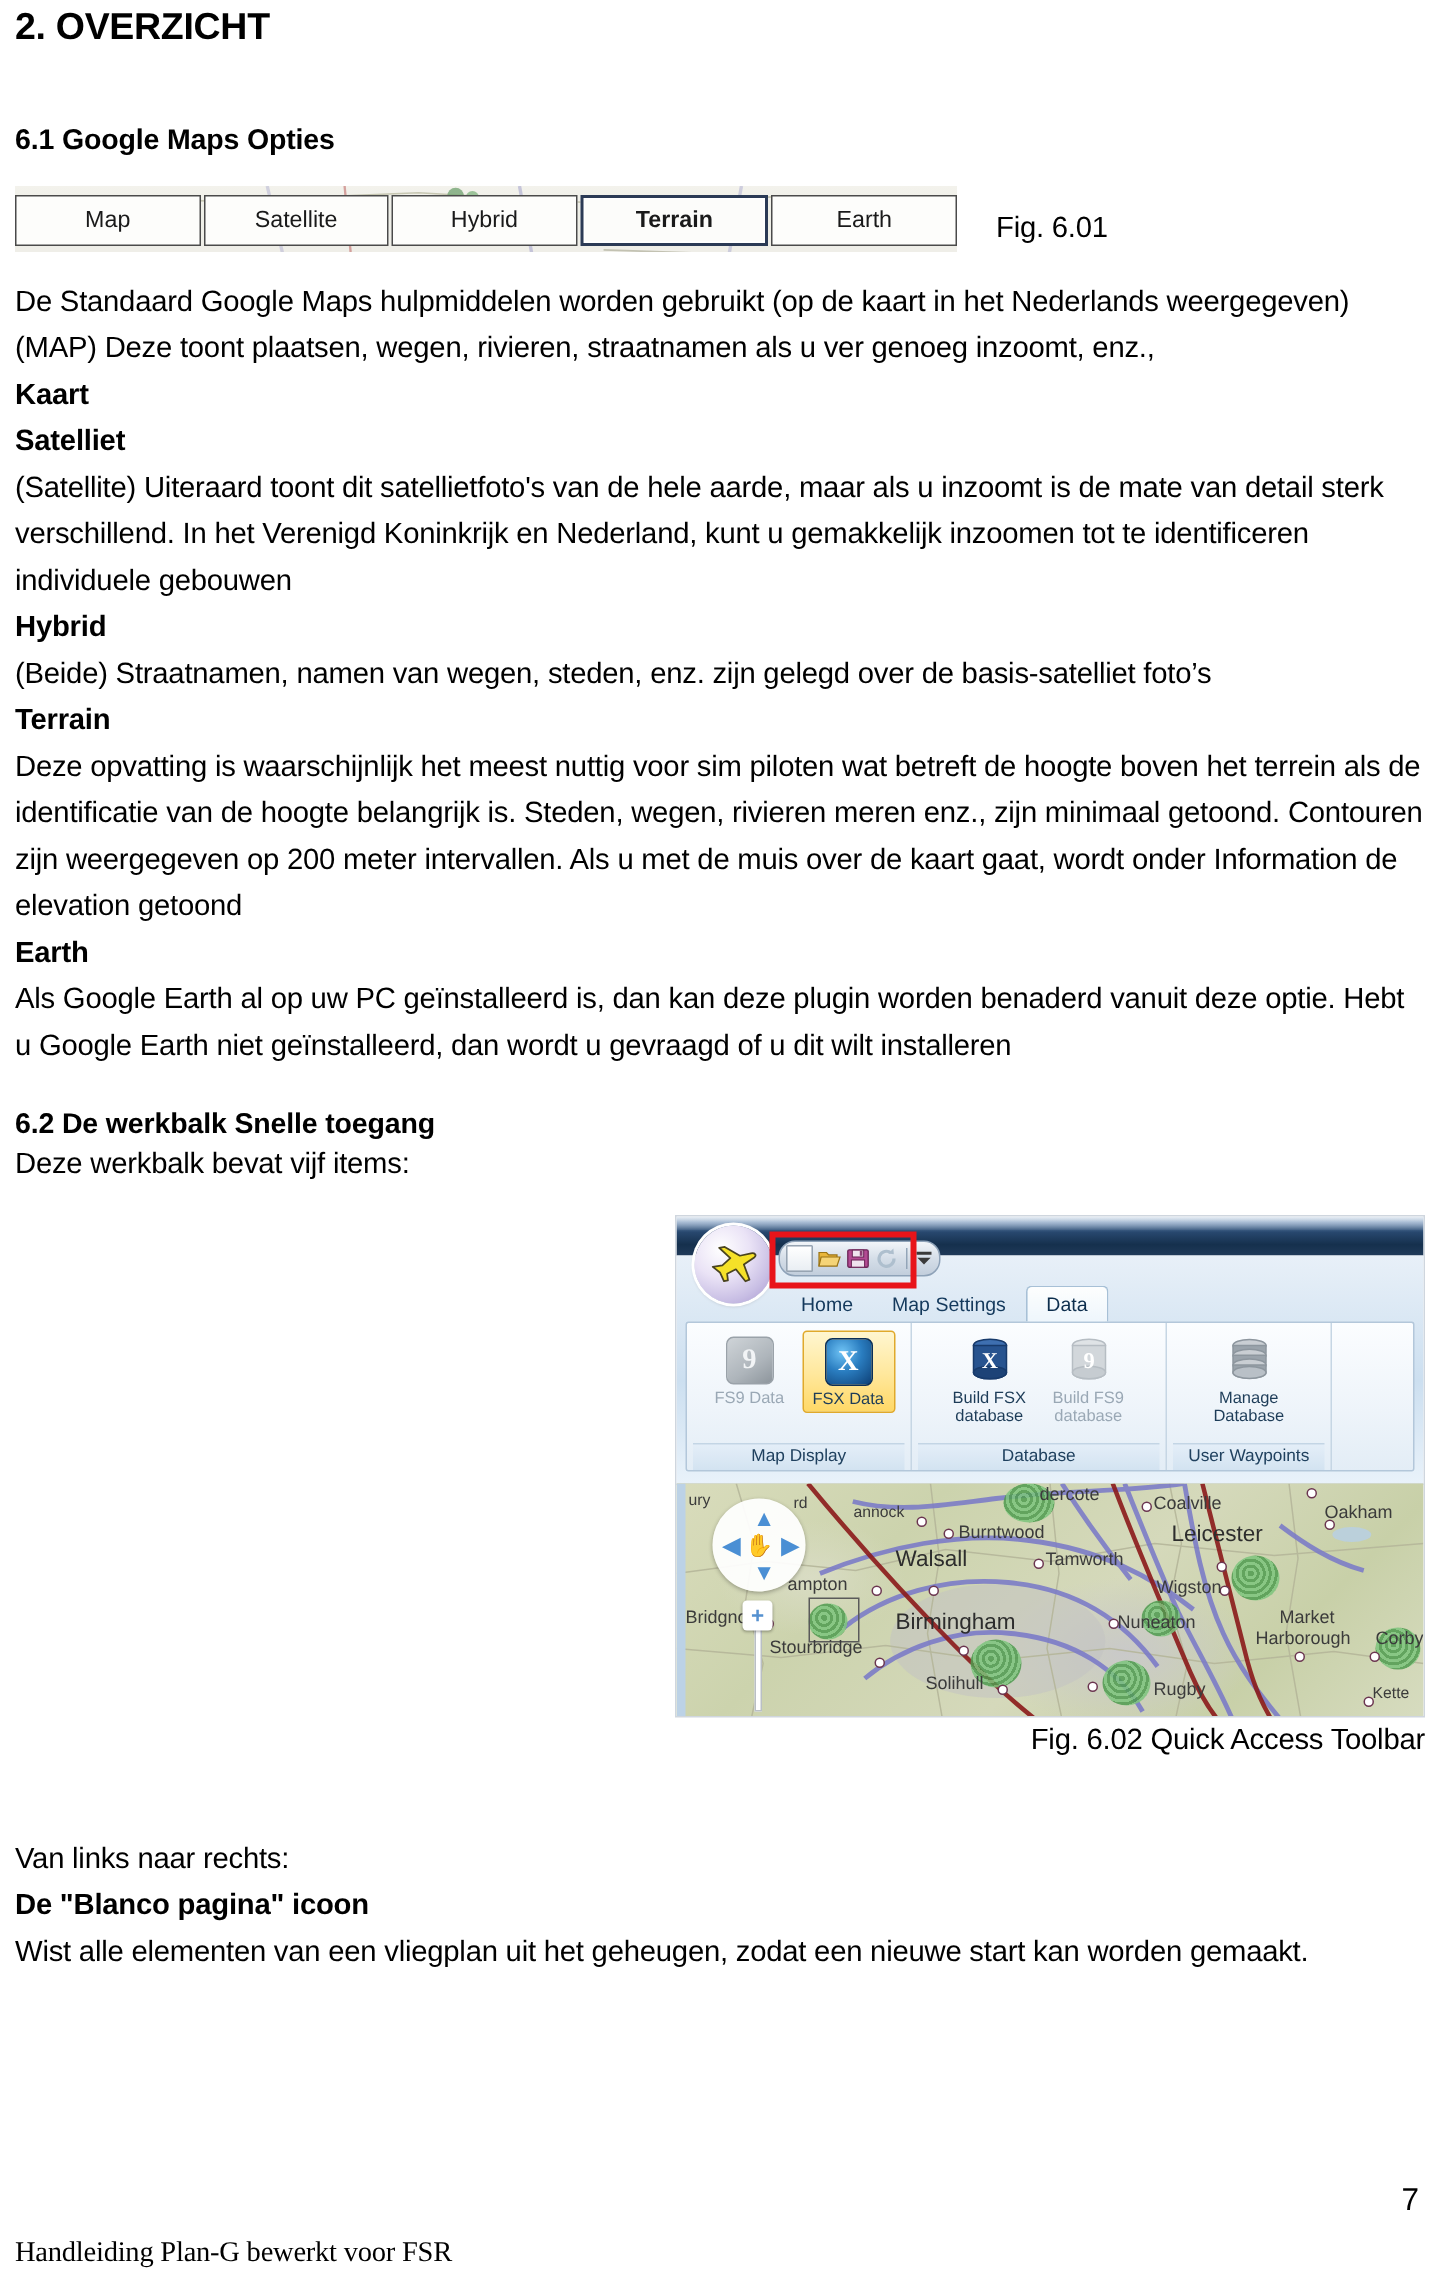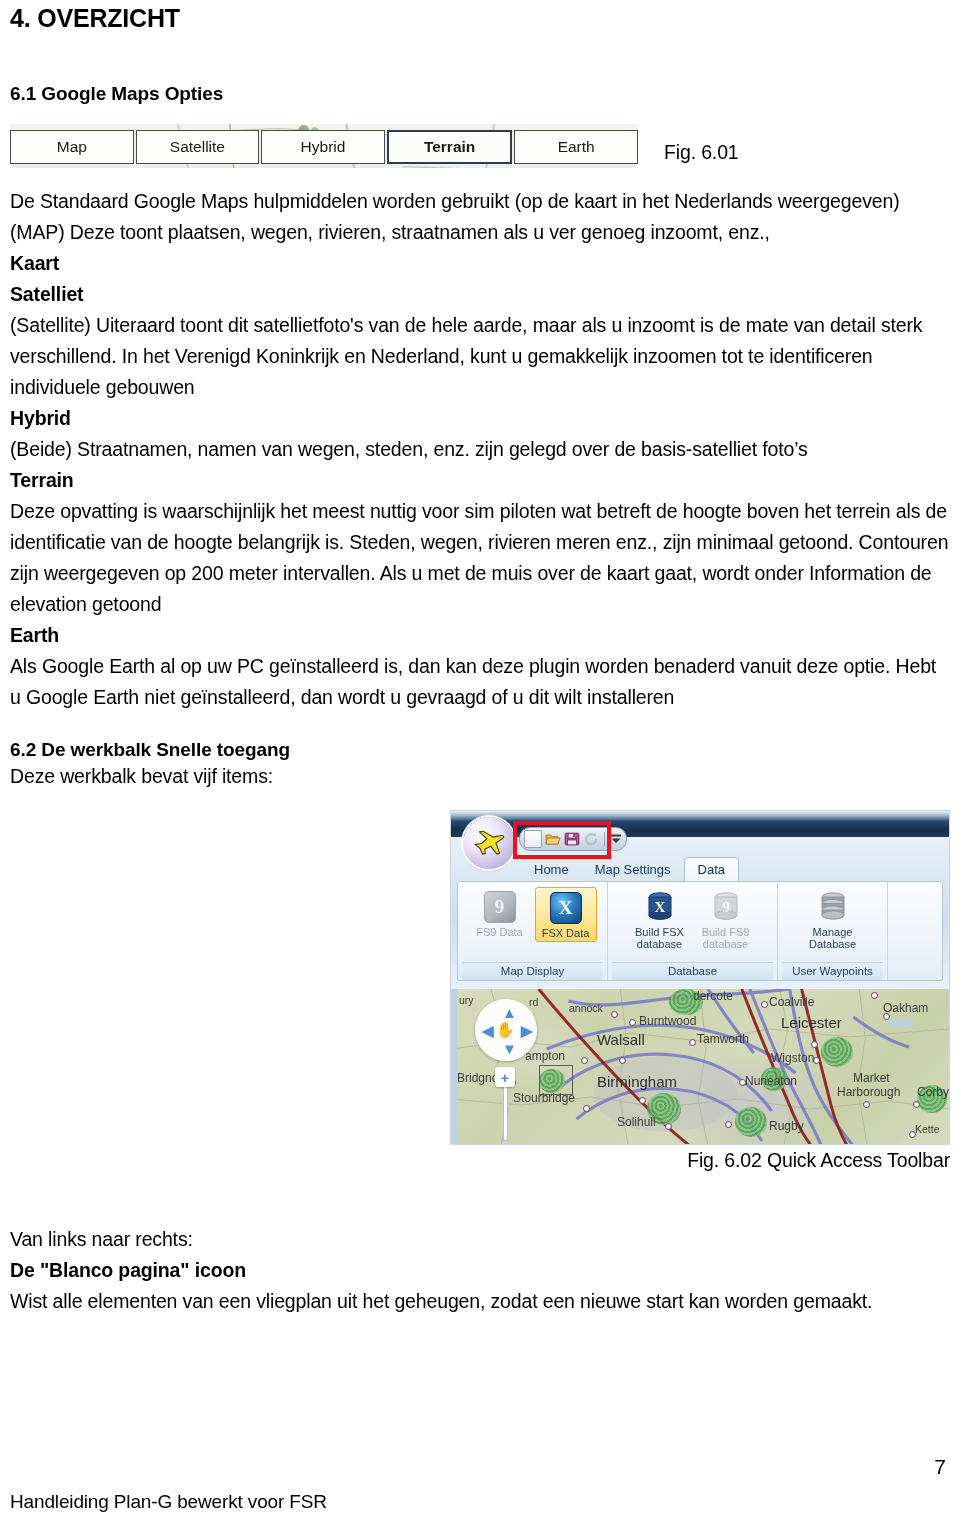--- a/index.html
+++ b/index.html
@@ -449,29 +449,30 @@
     font-size: 21px;
     line-height: 24px;
   }
   .footer-text {
     position: absolute;
     left: 10px;
     top: 1490px;
     font-size: 19px;
     line-height: 24px;
     letter-spacing: -0.15px;
+    font-family: Liberation Serif, serif;
   }
 </style>
 </head>
 <body>
 
 <div class="page">
   <div class="content">
 
-    <h1 class="chapter-title">4. OVERZICHT</h1>
+    <h1 class="chapter-title">2. OVERZICHT</h1>
 
     <div class="spacer-18"></div>
 
 
     <div class="spacer-26"></div>
 
     <h2 class="sub-heading">6.1 Google Maps Opties</h2>
 
     <div class="spacer-18"></div>
 

